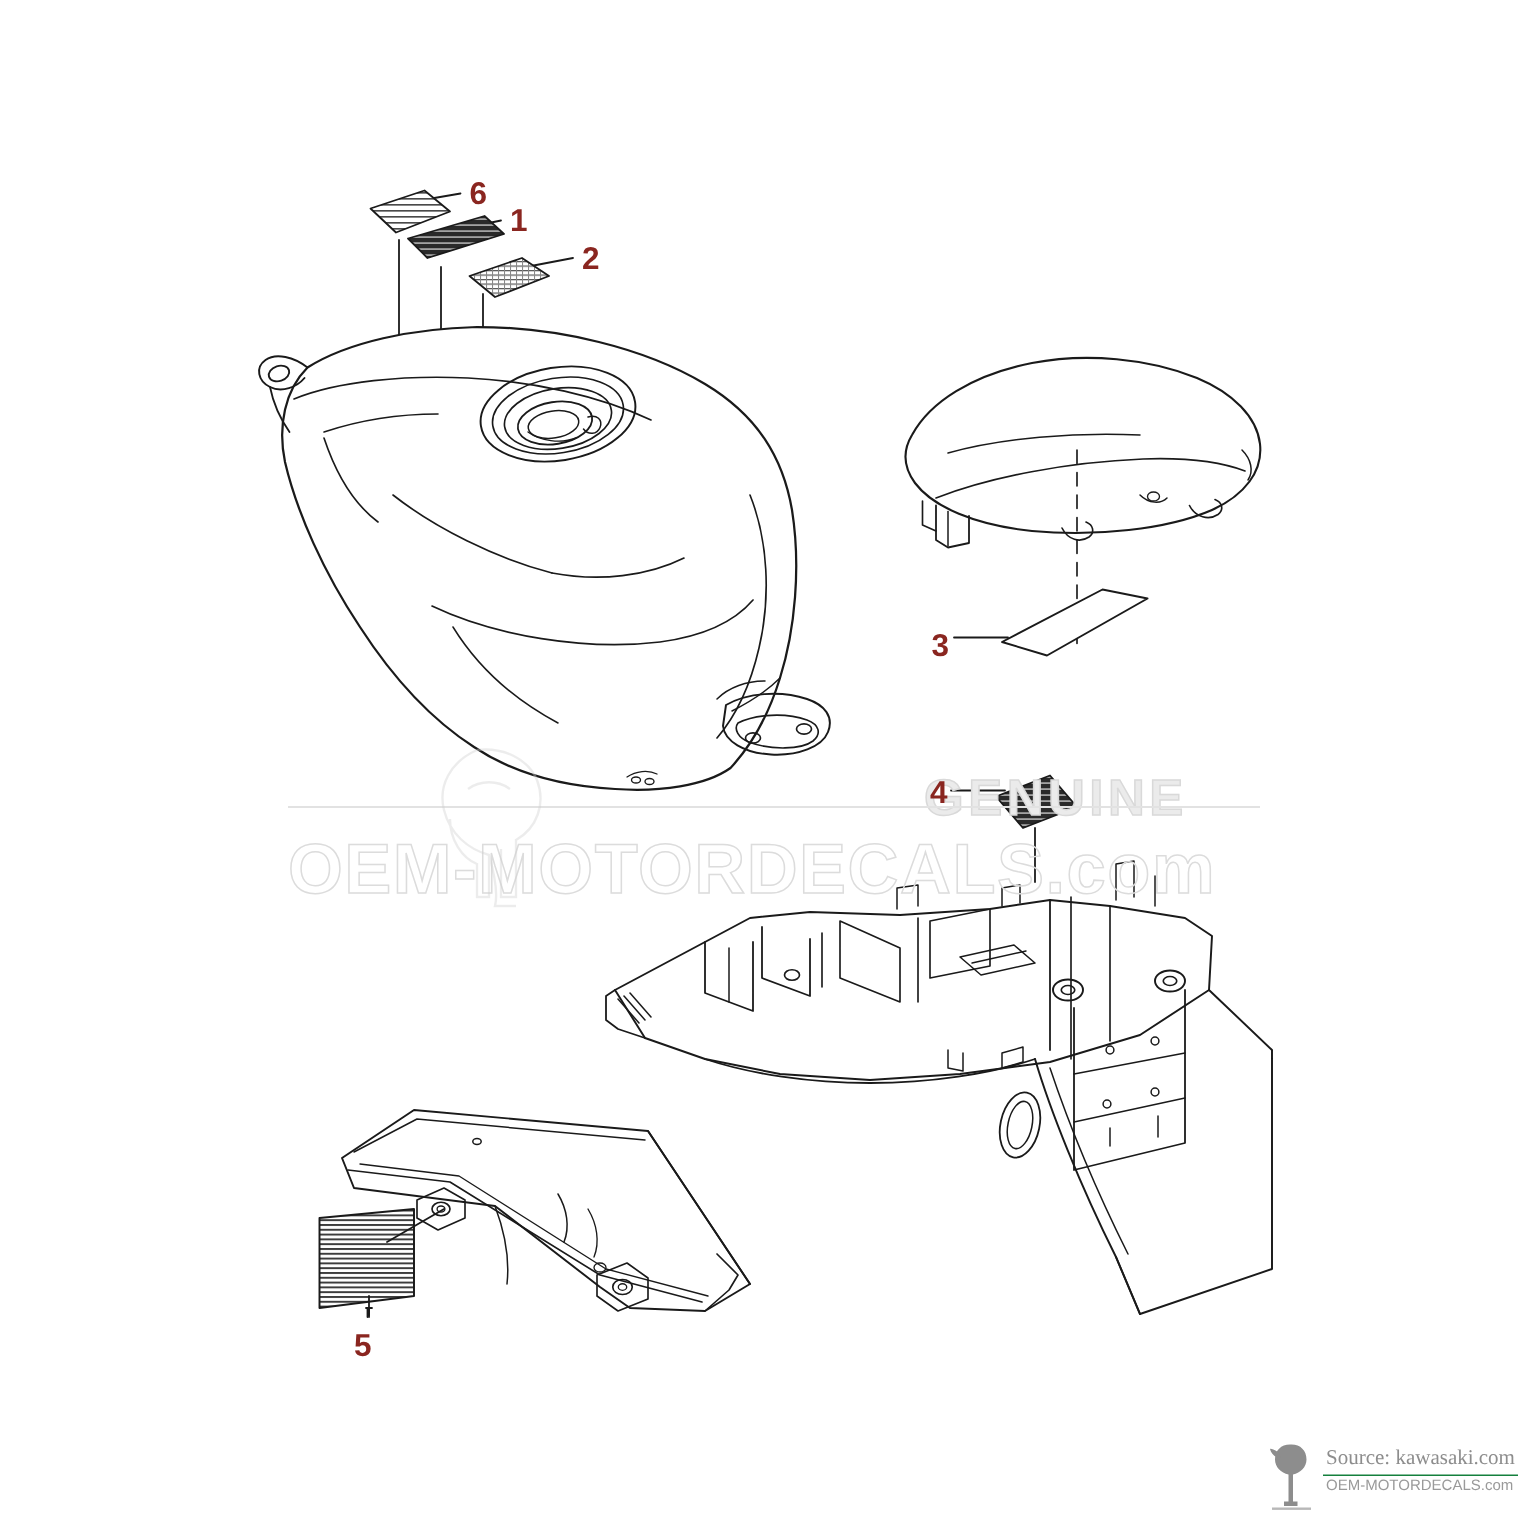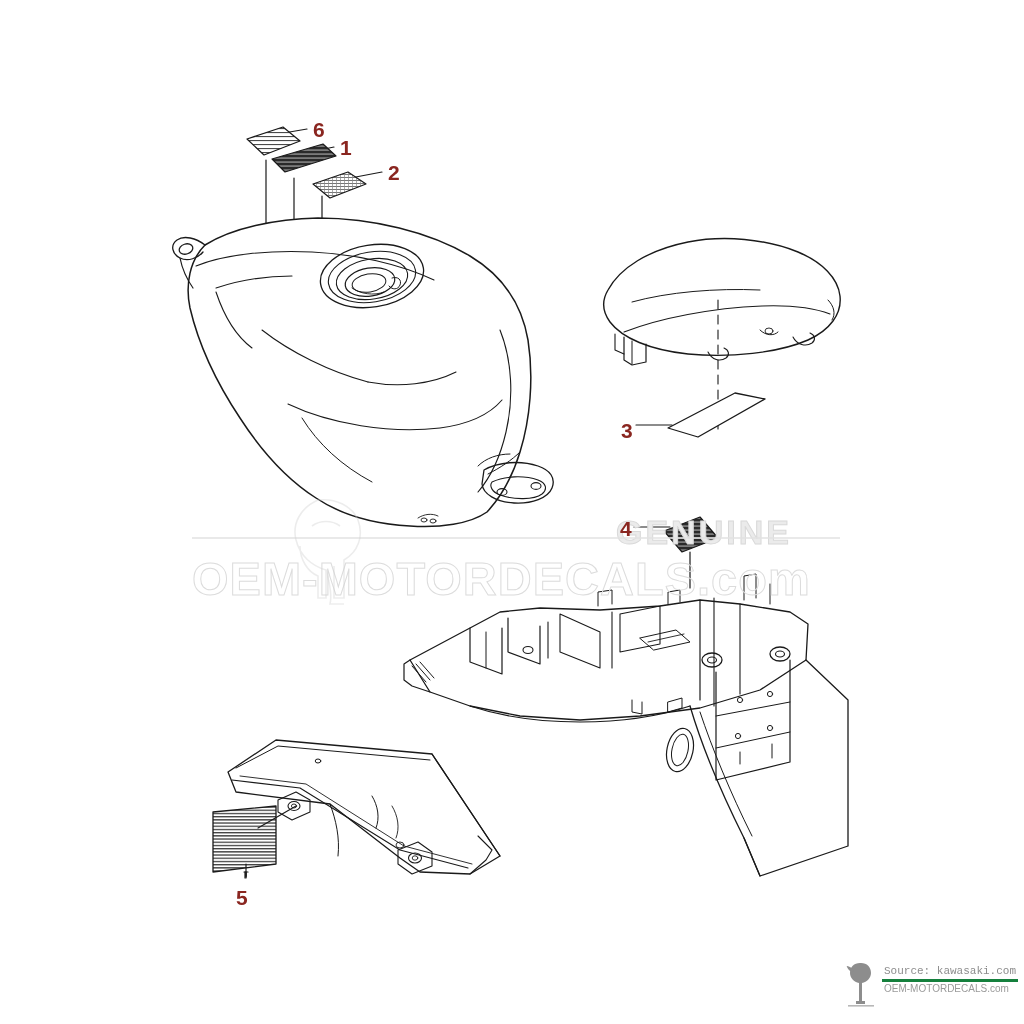--- a/index.html
+++ b/index.html
@@ -67,26 +67,26 @@
     gap: 6px;
     user-select: none;
   }
   #footer-text {
     display: flex;
     flex-direction: column;
     gap: 1px;
     padding-top: 8px;
   }
   .footer-line1 {
-    font-family: Liberation Mono, monospace;
-    font-size: 11px;
+    font-family: Liberation Serif, serif;
+    font-size: 14px;
     color: #8d8d8d;
     white-space: nowrap;
     padding: 0 2px 2px 2px;
-    border-bottom: 3px solid #15803d;
+    border-bottom: 1px solid #15803d;
   }
   .footer-line2 {
     font-family: "Liberation Sans", sans-serif;
     font-size: 10px;
     color: #9a9a9a;
     white-space: nowrap;
     padding-left: 2px;
   }
 </style>
 </head>

